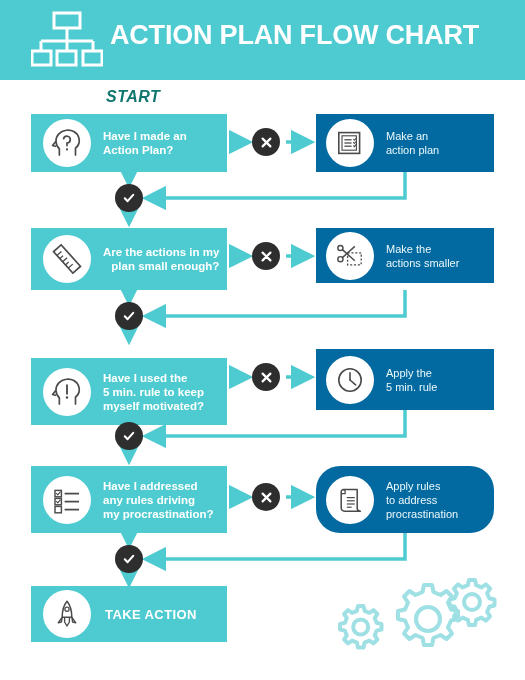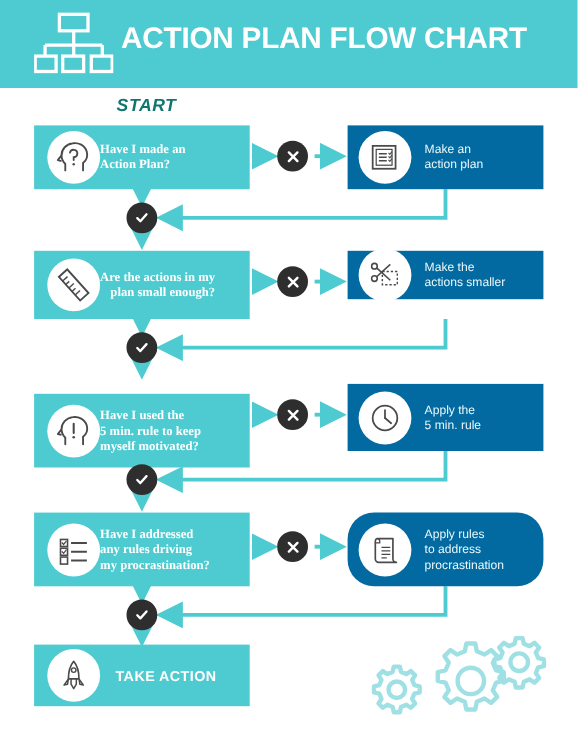--- a/index.html
+++ b/index.html
@@ -50,24 +50,23 @@
     display:flex;align-items:center;
   }
   .circle-icon{
     width:48px;height:48px;border-radius:50%;
     background:#ffffff;flex:0 0 48px;
     margin-left:12px;
     display:flex;align-items:center;justify-content:center;
   }
   .abox .circle-icon{margin-left:10px;}
   .qtext{
-    color:#ffffff;font-size:11.5px;
+    margin-left:12px;color:#ffffff;font-size:11.5px;
     font-weight:bold;line-height:14px;
     white-space:pre-line;
-    font-family:Liberation Serif, serif;
   }
   .atext{
     margin-left:12px;color:#eaf9fa;font-size:11px;
     font-weight:normal;line-height:14px;
     white-space:pre-line;
   }
   .ftext{
     margin-left:14px;color:#ffffff;font-size:13px;
     font-weight:bold;letter-spacing:0.4px;
   }
@@ -188,21 +187,21 @@
           <line x1="14" y1="14" x2="19" y2="14" stroke="#4a4a4a" stroke-width="1.5"></line>
           <line x1="14" y1="19" x2="21" y2="19" stroke="#4a4a4a" stroke-width="1.5"></line>
           <line x1="14" y1="24" x2="19" y2="24" stroke="#4a4a4a" stroke-width="1.5"></line>
           <line x1="14" y1="29" x2="21" y2="29" stroke="#4a4a4a" stroke-width="1.5"></line>
         </g>
       </svg>
     </div>
     <div class="qtext">Are the actions in my
 plan small enough?</div>
   </div>
-  <div class="abox" style="top:228px;height:44px;">
+  <div class="abox" style="top:228px;height:55px;">
     <div class="circle-icon">
       <svg viewBox="0 0 40 40" width="32" height="32">
         <rect x="17" y="16" width="17" height="15" fill="none" stroke="#4a4a4a" stroke-width="1.6" stroke-dasharray="2.6,2.2"></rect>
         <circle cx="8" cy="10" r="3.2" fill="none" stroke="#4a4a4a" stroke-width="1.8"></circle>
         <circle cx="8" cy="24" r="3.2" fill="none" stroke="#4a4a4a" stroke-width="1.8"></circle>
         <line x1="10.5" y1="12" x2="26" y2="26" stroke="#4a4a4a" stroke-width="1.8"></line>
         <line x1="10.5" y1="22" x2="26" y2="8" stroke="#4a4a4a" stroke-width="1.8"></line>
       </svg>
     </div>
     <div class="atext">Make the

